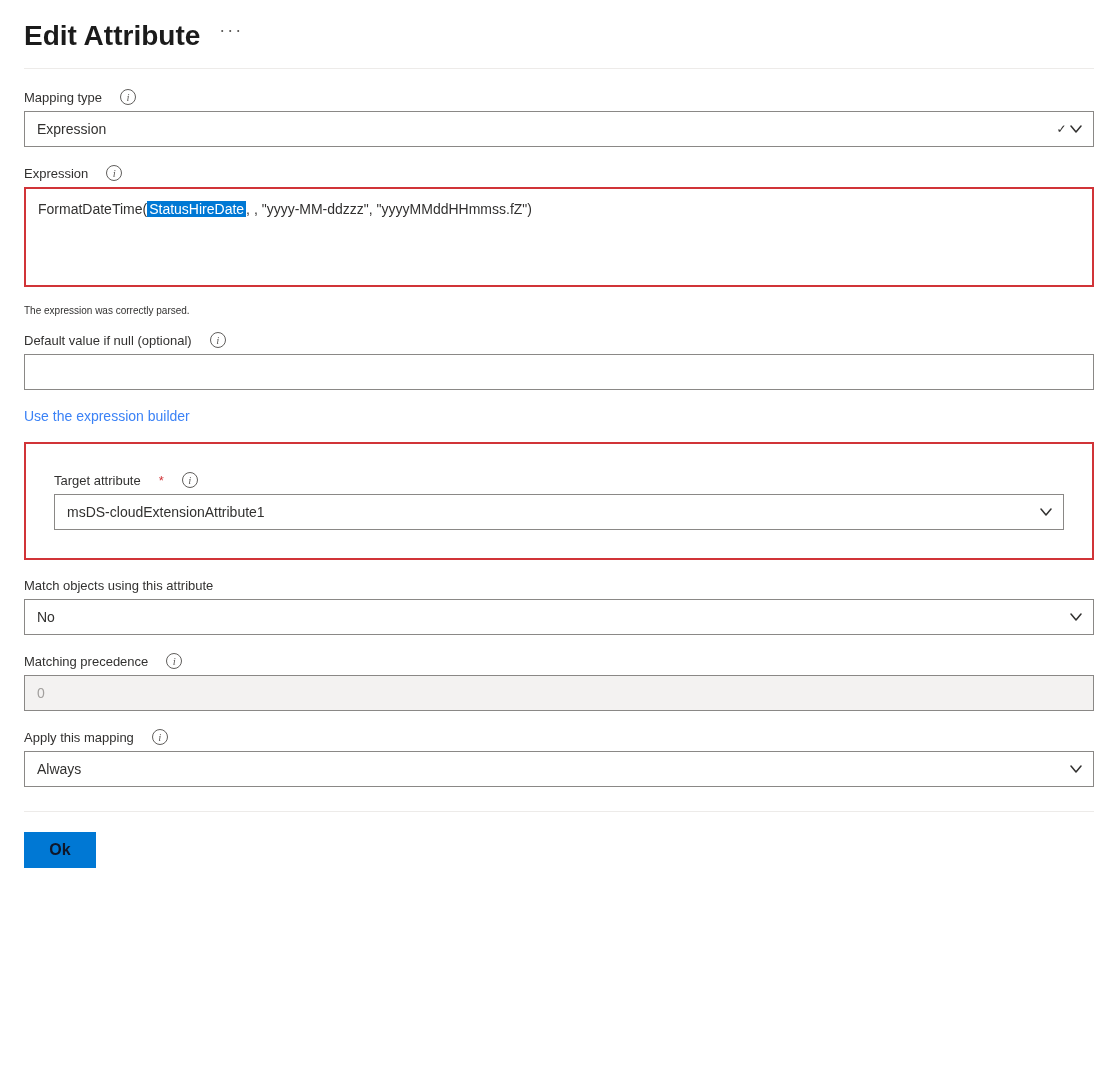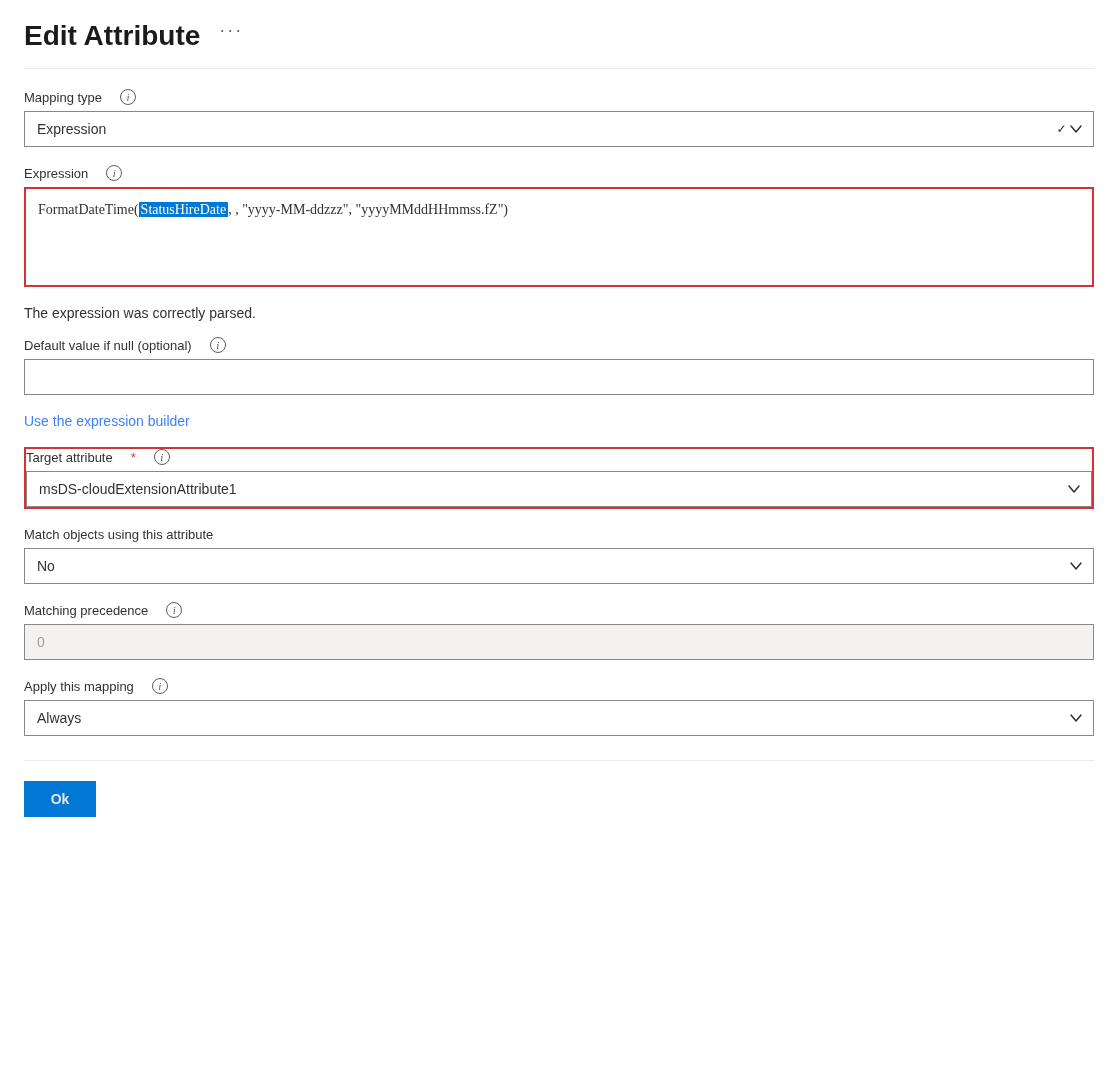--- a/index.html
+++ b/index.html
@@ -82,21 +82,21 @@
       pointer-events: none;
       color: #323130;
       font-size: 12px;
     }
     .expression-highlight {
       background: #0078d4;
       color: #fff;
       padding: 0 2px;
     }
     .parse-success {
-      font-size: 14px;
+      font-size: 10px;
       color: #323130;
       margin-bottom: 16px;
     }
     .default-value-input {
       width: 100%;
       border: 1px solid #8a8886;
       padding: 8px 12px;
       font-size: 14px;
       height: 36px;
       background: #fff;
@@ -106,57 +106,57 @@
     .expression-builder-link {
       color: #3b82f6;
       font-size: 14px;
       text-decoration: none;
       cursor: pointer;
       margin-bottom: 18px;
       display: inline-block;
     }
     .target-attribute-section {
       border: 2px solid #d13438;
-      padding: 0;
+      padding: 28px;
       margin-bottom: 18px;
     }
     .matching-precedence-input {
       width: 100%;
       border: 1px solid #8a8886;
       padding: 8px 12px;
       font-size: 14px;
       height: 36px;
       background: #f3f2f1;
       color: #a19f9d;
       outline: none;
     }
     .bottom-divider {
       border: none;
       border-top: 1px solid #edebe9;
       margin: 24px 0 20px 0;
     }
     .ok-button {
       background: #0078d4;
-      color: #e5e5e5;
+      color: #0f172a;
       border: none;
       padding: 8px 24px;
-      font-size: 14px;
+      font-size: 16px;
       font-weight: 600;
       cursor: pointer;
       height: 36px;
       min-width: 72px;
     }
     .expression-display {
       width: 100%;
       border: 2px solid #d13438;
       padding: 10px 12px;
       font-size: 14px;
       color: #323130;
       min-height: 100px;
-      font-family: Liberation Serif, serif;
+      font-family: Liberation Sans, sans-serif;
       background: #fff;
       line-height: 1.5;
     }
   </style>
 </head>
 <body>
 
 
 
 <div class="page-title">

